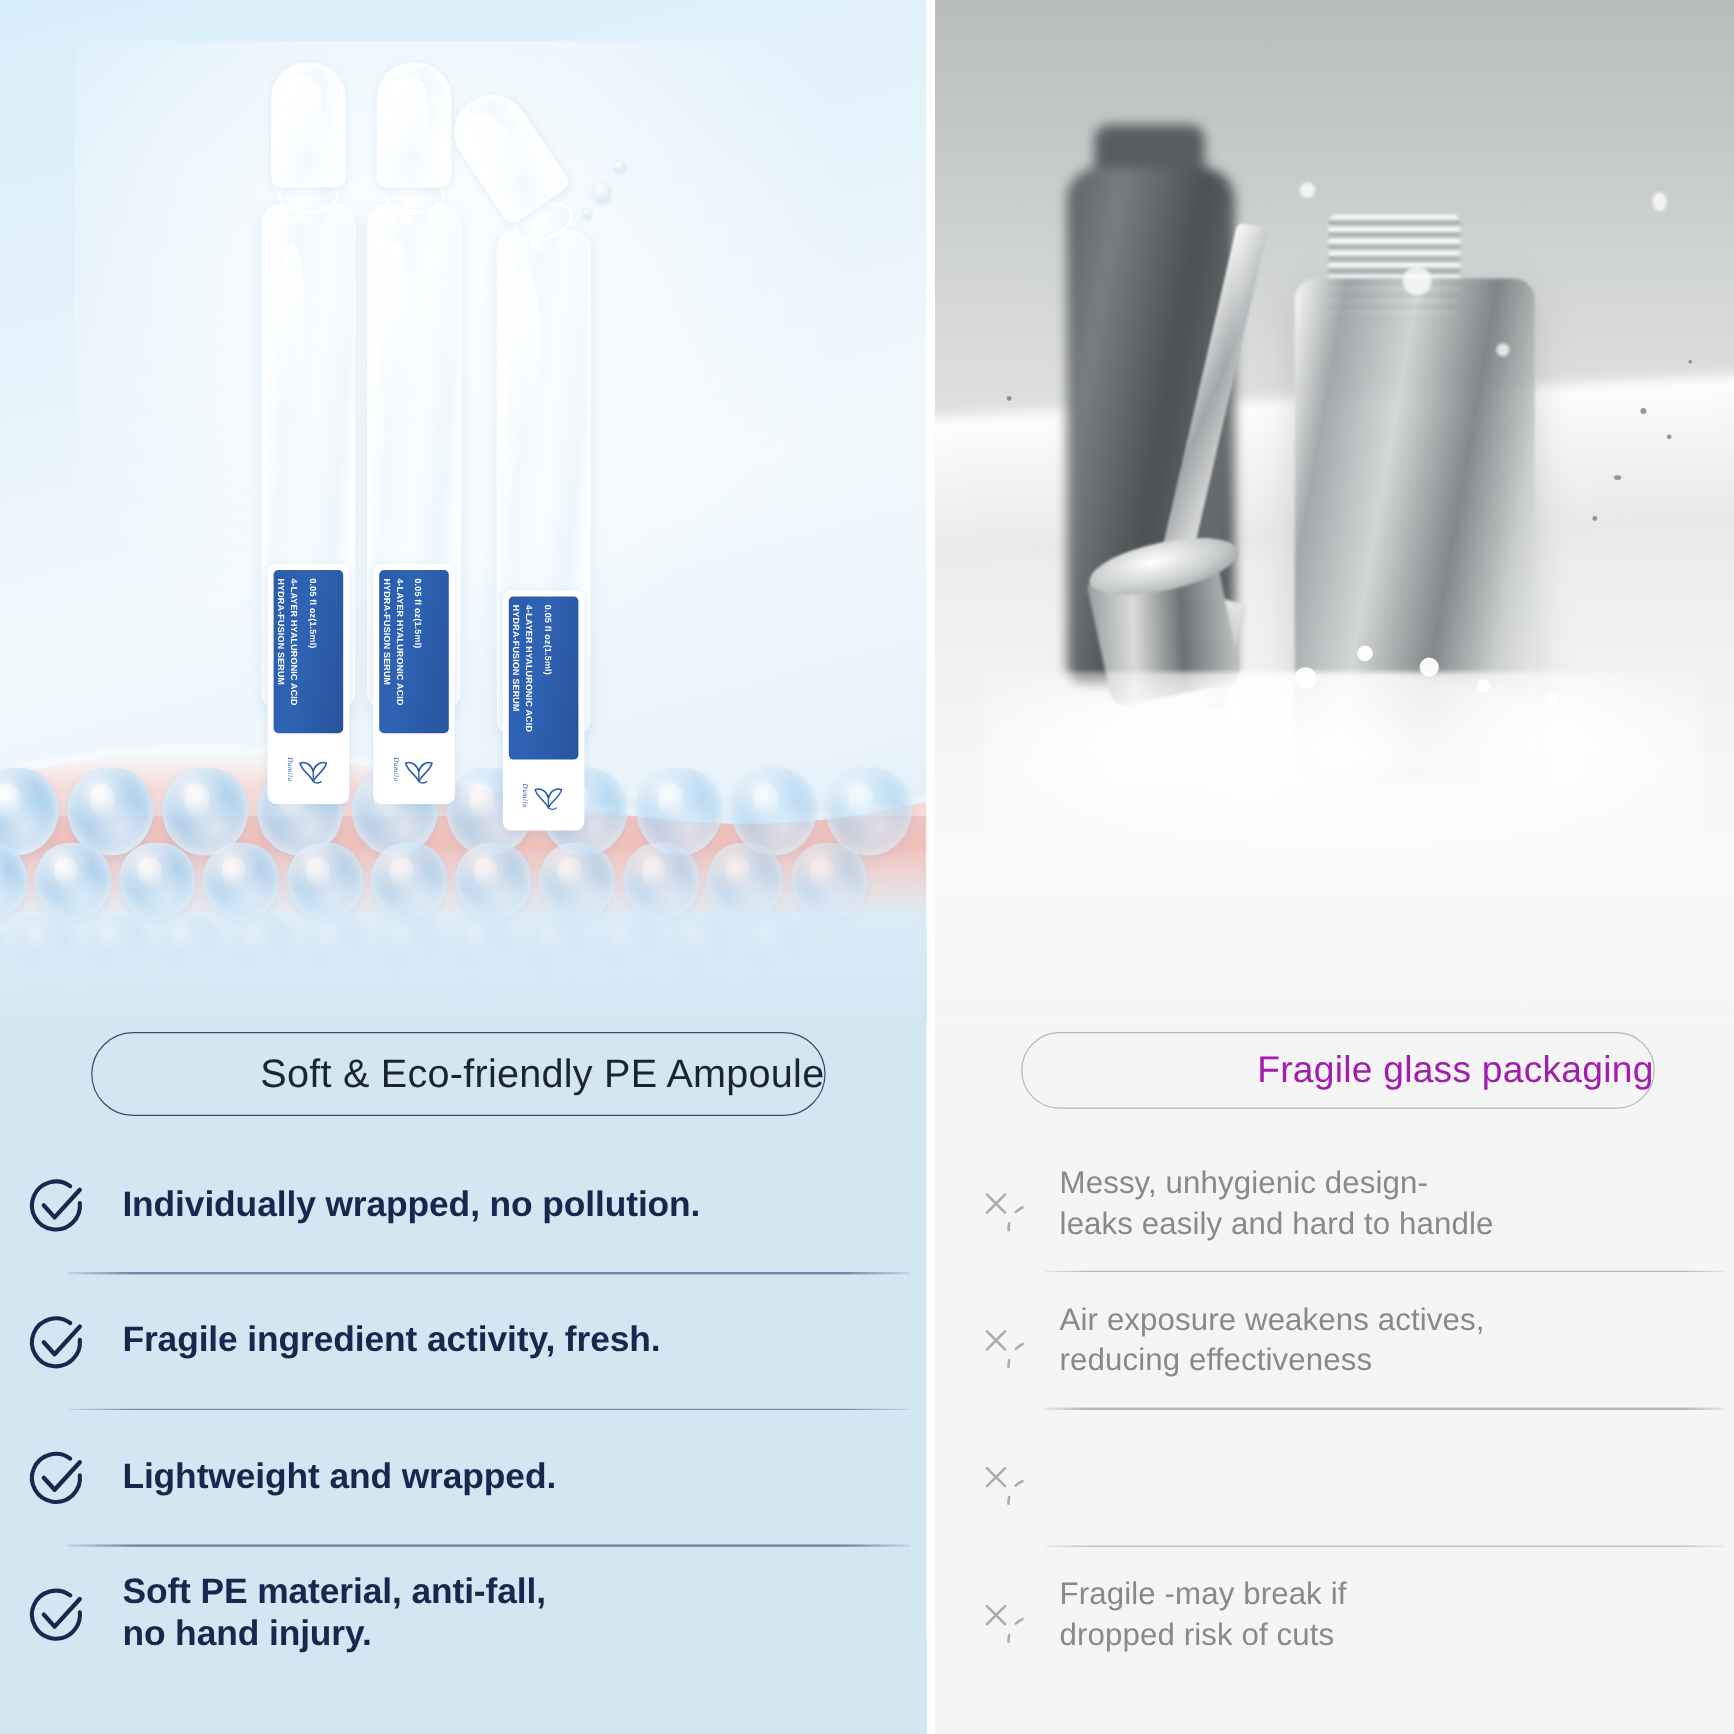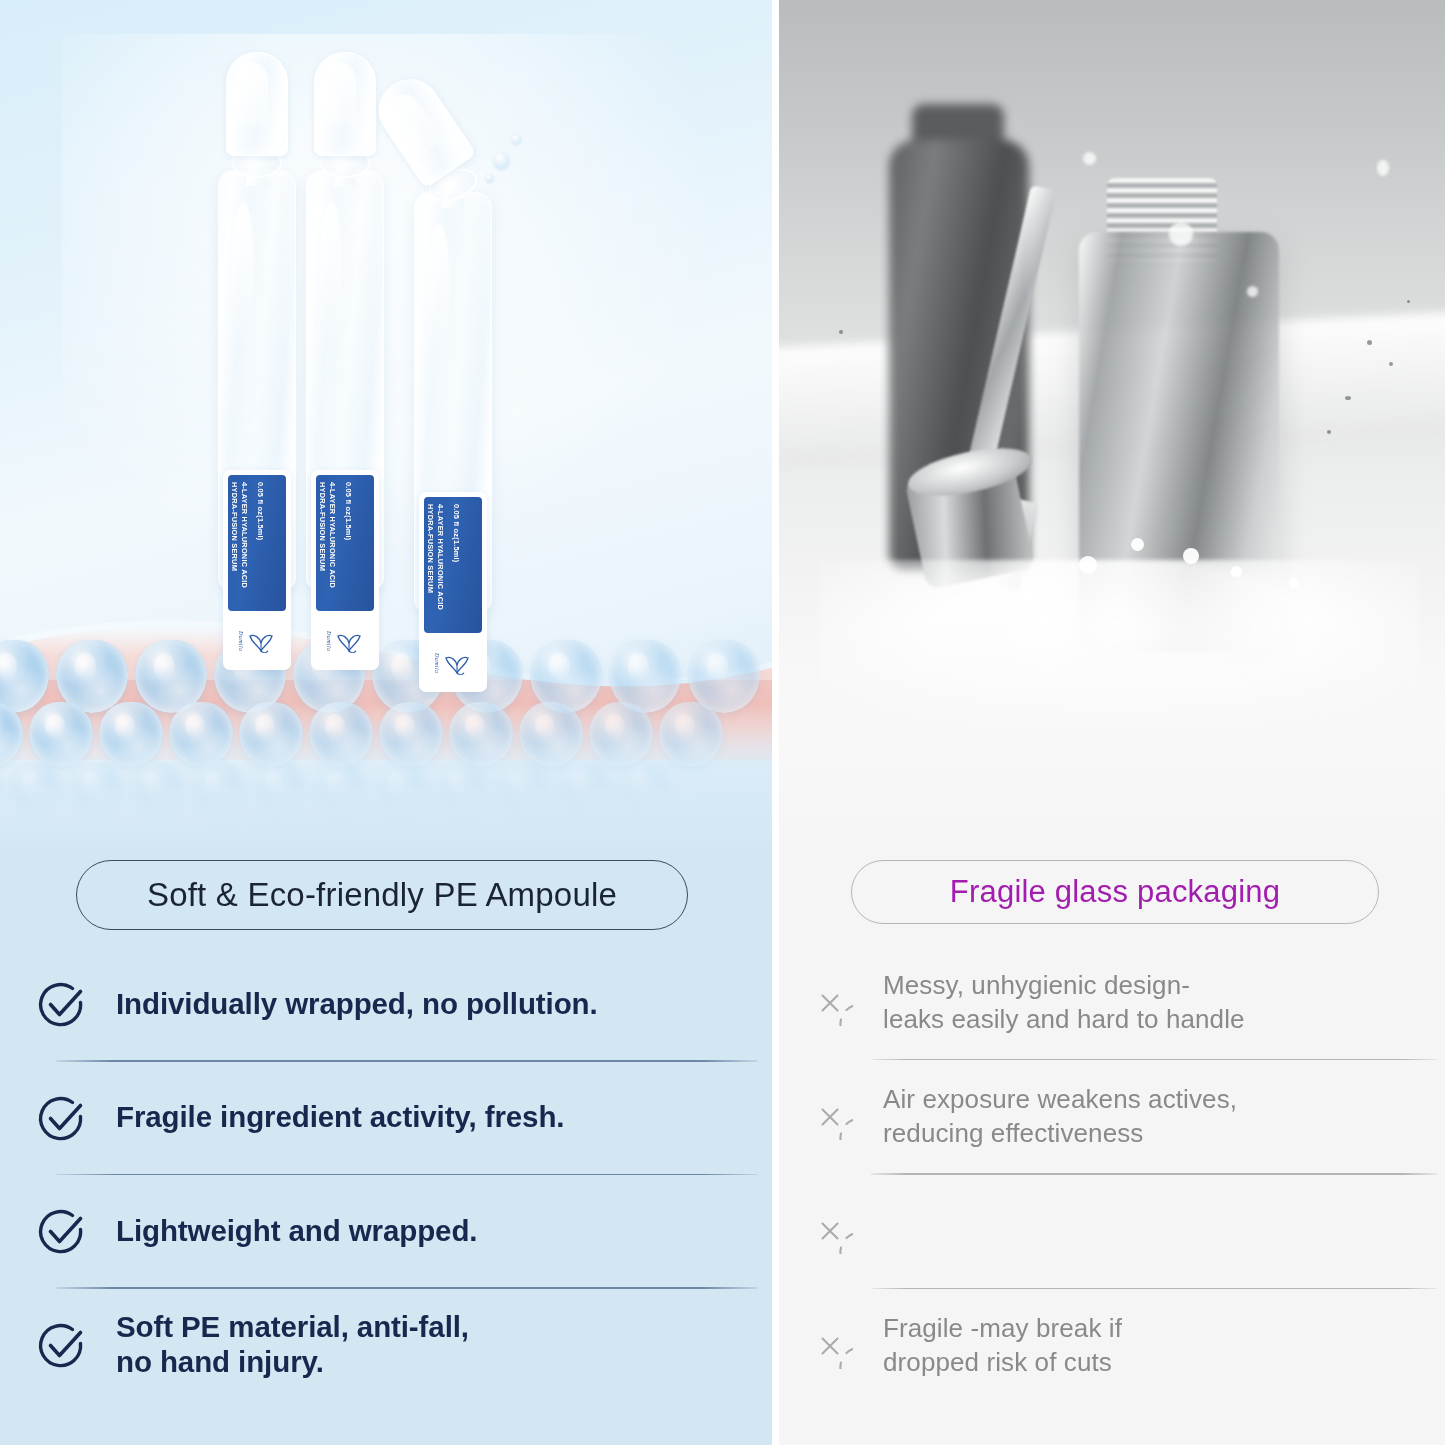--- a/index.html
+++ b/index.html
@@ -207,35 +207,35 @@
     position:absolute; left:0; top:848px; width:772px; height:597px;
     background:#d3e7f3;
   }
   .right-bottom{
     position:absolute; left:0; top:848px; width:666px; height:597px;
     background:#f5f5f5;
   }
 
   
   .pill{
-    position:absolute; display:flex; align-items:center; justify-content:center;
+    position:absolute; display:flex; align-items:center; justify-content:flex-end;
     border-radius:999px; white-space:nowrap;
   }
   .pill-left{
     left:76px; top:12px; width:612px; height:70px;
     border:1.6px solid #3b4a5c; color:#1b2433; font-size:33px; letter-spacing:.2px;
   }
   .pill-right{
     left:72px; top:12px; width:528px; height:64px;
     border:1.6px solid #b4b7b9; color:#a21caf; font-size:31px; letter-spacing:.2px;
   }
 
   
   .rows-left{ position:absolute; left:0; top:100px; width:772px; }
-  .row-l{ position:relative; display:flex; align-items:center; min-height:112px; padding-left:36px; }
+  .row-l{ position:relative; display:flex; align-items:center; min-height:112px; padding-left:22px; }
   .row-l .rl-text{
     color:#16284d; font-weight:700; font-size:29.5px; line-height:1.17;
     letter-spacing:-.1px; margin-left:28px;
   }
   .divider-l{
     position:absolute; left:28px; width:702px; height:1.5px;
     background:linear-gradient(90deg, rgba(96,126,160,.15), rgba(74,104,140,.75) 8%, rgba(74,104,140,.75) 92%, rgba(96,126,160,.15));
   }
 
   

